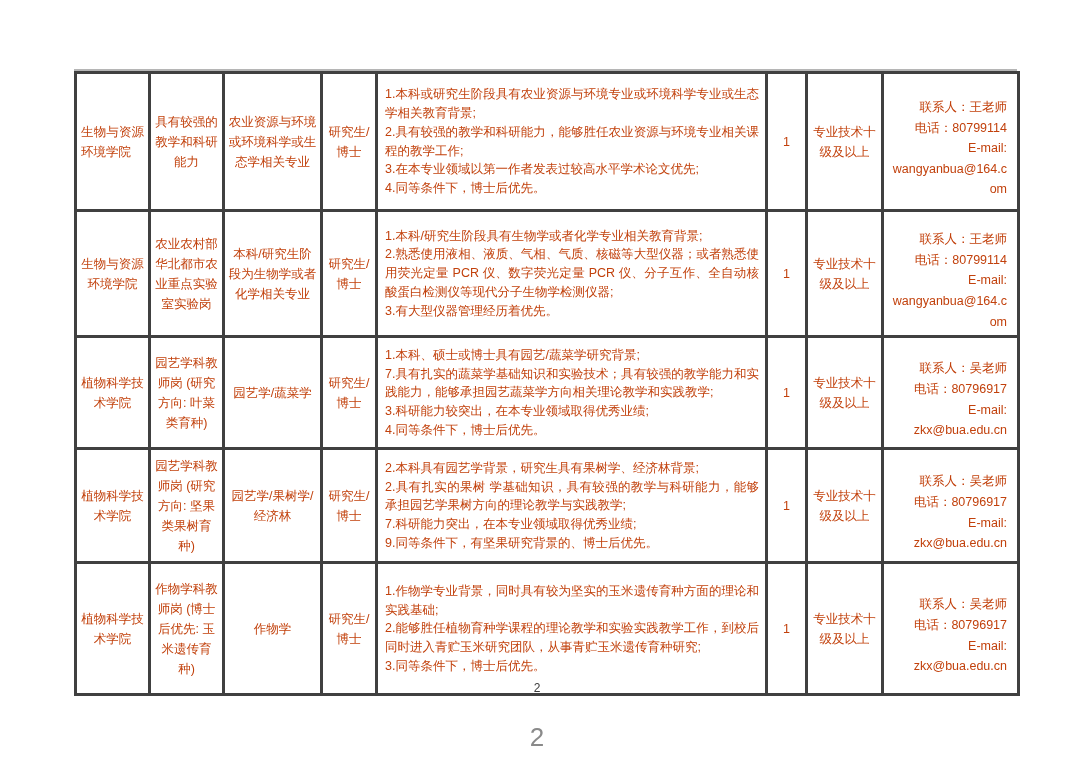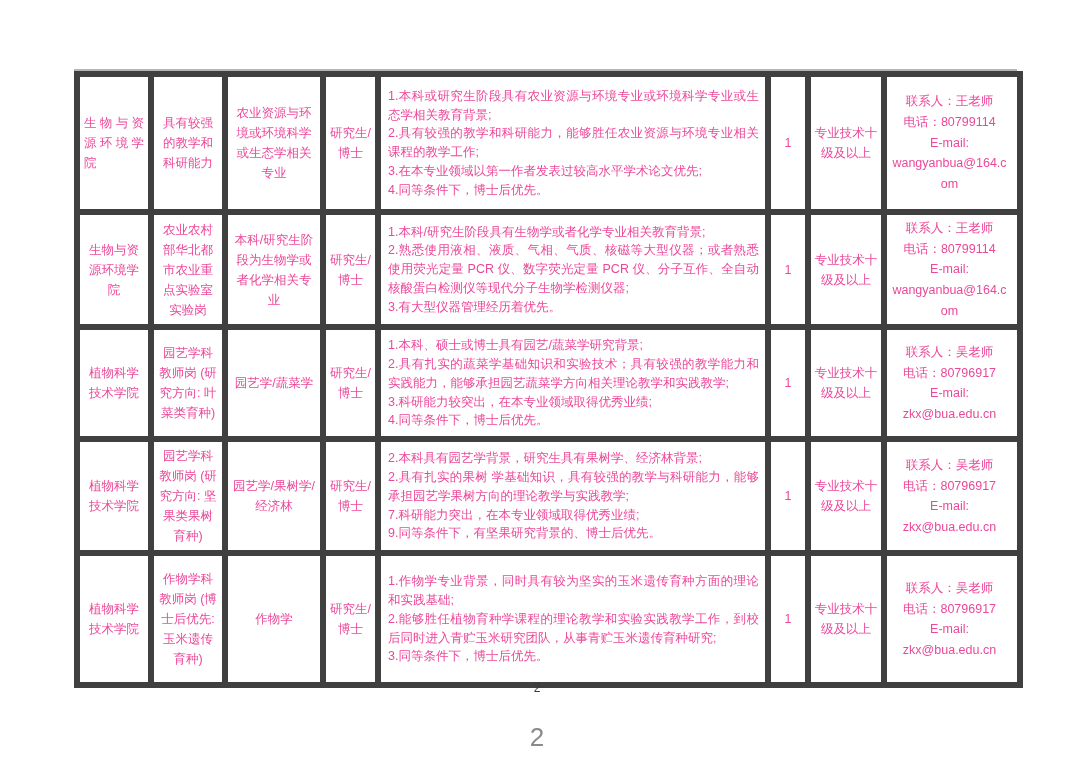--- a/index.html
+++ b/index.html
@@ -17,45 +17,45 @@
     width: 943px;
     border-top: 2px solid #b5b5b5;
   }
   table.jobs {
     border-collapse: collapse;
     table-layout: fixed;
     width: 943px;
     font-size: 12.5px;
   }
   table.jobs td {
-    border: 6px solid #404040;
+    border: 3px solid #404040;
     vertical-align: middle;
-    color: #ec4899;
+    color: #c2410c;
   }
   .c-center {
     text-align: center;
     padding: 2px 3px;
     line-height: 1.6;
   }
   .c-college-justify {
     text-align: justify;
     text-justify: inter-ideograph;
     padding: 2px 4px;
     line-height: 1.6;
   }
   .c-req {
     text-align: justify;
     text-justify: inter-ideograph;
     padding: 3px 6px 3px 7px;
     line-height: 1.5;
   }
   .c-req .req-line { margin: 0; }
   .c-contact {
-    text-align: center;
-    padding: 3px 10px 3px 5px;
+    text-align: right;
+    padding: 17px 10px 3px 5px;
     line-height: 1.65;
     word-break: break-all;
   }
   .footer-page-num {
     position: absolute;
     left: 0; right: 6px;
     top: 681px;
     text-align: center;
     font-size: 12px;
     color: #3a3a3a;
@@ -127,21 +127,21 @@
         </td>
       </tr>
 
       <tr style="height:112px">
         <td class="c-center">植物科学技术学院</td>
         <td class="c-center">园艺学科教师岗 (研究方向: 叶菜类育种)</td>
         <td class="c-center">园艺学/蔬菜学</td>
         <td class="c-center">研究生/博士</td>
         <td class="c-req">
           <div class="req-line">1.本科、硕士或博士具有园艺/蔬菜学研究背景;</div>
-          <div class="req-line">2.具有扎实的蔬菜学基础知识和实验技术；具有较强的教学能力和实践能力，能够承担园艺蔬菜学方向相关理论教学和实践教学;</div>
+          <div class="req-line">7.具有扎实的蔬菜学基础知识和实验技术；具有较强的教学能力和实践能力，能够承担园艺蔬菜学方向相关理论教学和实践教学;</div>
           <div class="req-line">3.科研能力较突出，在本专业领域取得优秀业绩;</div>
           <div class="req-line">4.同等条件下，博士后优先。</div>
         </td>
         <td class="c-center">1</td>
         <td class="c-center">专业技术十级及以上</td>
         <td class="c-contact">
           <div>联系人：吴老师</div>
           <div>电话：80796917</div>
           <div>E-mail:</div>
           <div>zkx@bua.edu.cn</div>

